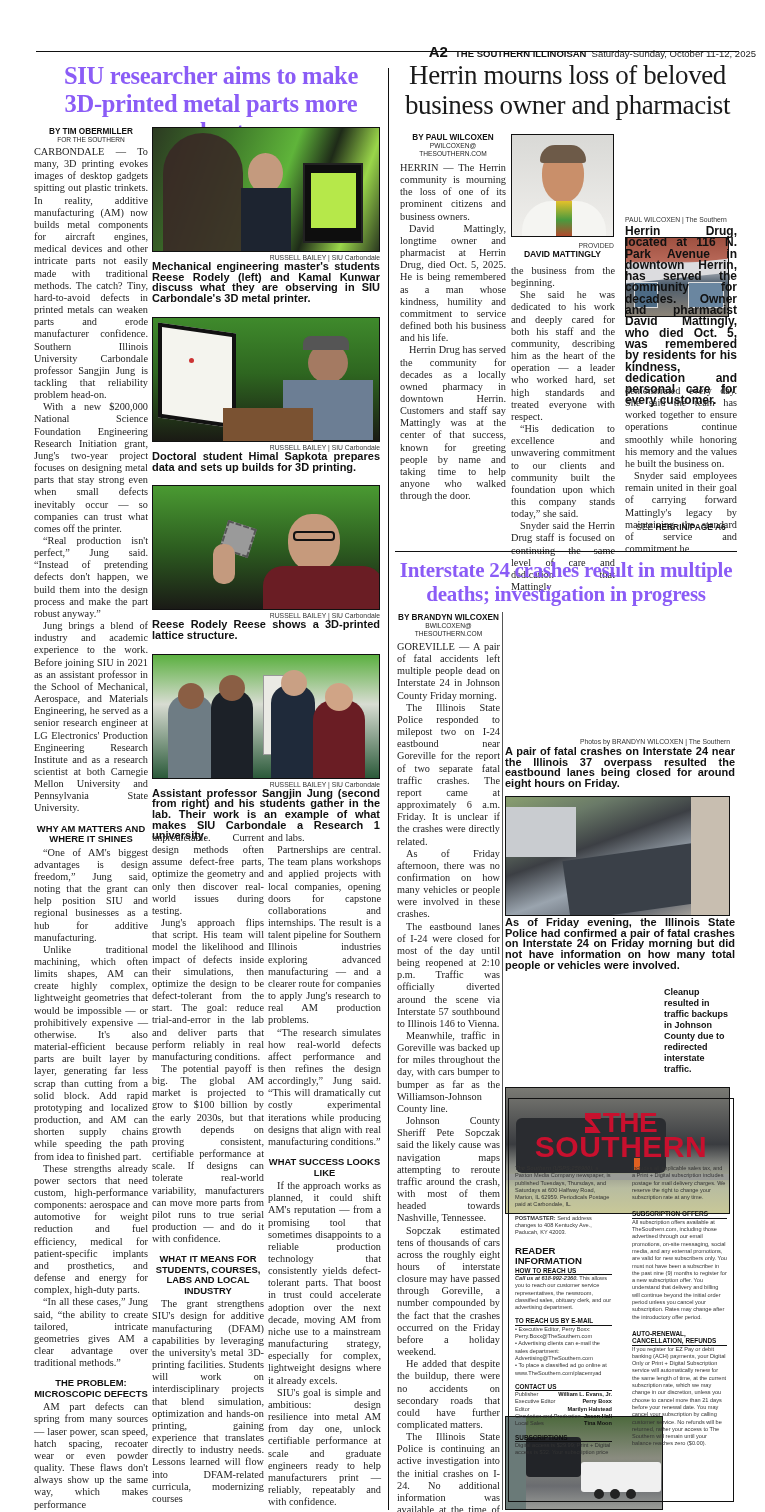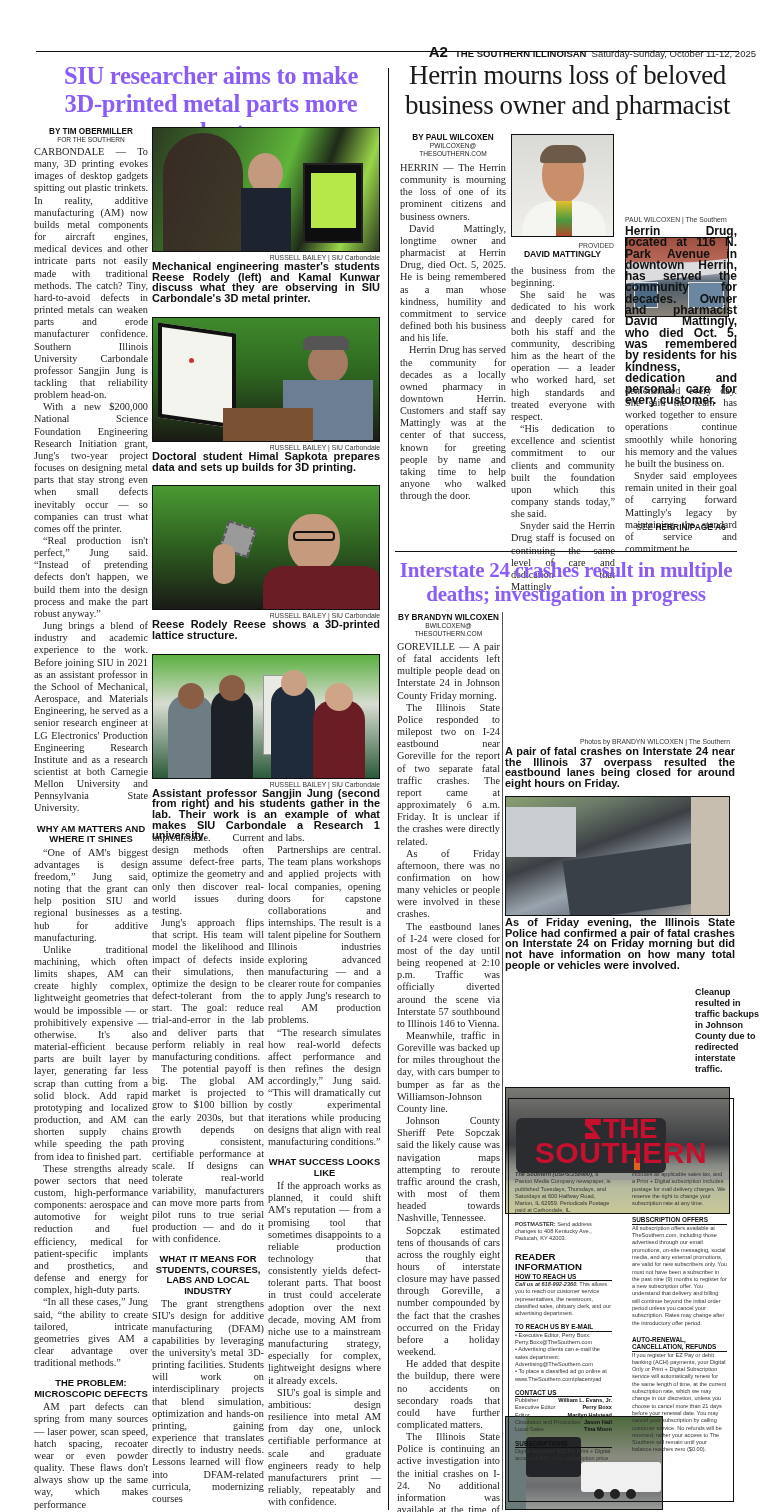--- a/index.html
+++ b/index.html
@@ -141,21 +141,21 @@
   <div class="abs" style="left:28px;top:10px;width:46px;height:18px;background:#6d5a48;border-radius:20px 20px 4px 4px"></div>
   <div class="abs" style="left:10px;top:66px;width:84px;height:40px;background:#f5f5f2;border-radius:30px 30px 0 0"></div>
   <div class="abs" style="left:44px;top:66px;width:16px;height:38px;background:linear-gradient(180deg,#e4c12a,#4a9a3e,#c43a2a)"></div>
 </div>
 <div class="abs credit" style="left:511px;top:240px;width:103px;">PROVIDED</div>
 <div class="abs caption" style="left:511px;top:249px;width:103px;text-align:center;font-size:8.6px;">DAVID MATTINGLY</div>
 
 <div class="abs body-text" style="left:511px;top:265px;width:104px;">
   <p class="first">the business from the beginning.</p>
   <p>She said he was dedicated to his work and deeply cared for both his staff and the community, describing him as the heart of the operation — a leader who worked hard, set high standards and treated everyone with respect.</p>
-  <p>“His dedication to excellence and scientist commitment to our clients and community built the foundation upon which this company stands today,” she said.</p>
+  <p>“His dedication to excellence and unwavering commitment to our clients and community built the foundation upon which this company stands today,” she said.</p>
   <p>Snyder said the Herrin Drug staff is focused on continuing the same level of care and dedication that Mattingly</p>
 </div>
 
 <div class="abs photo" style="left:625px;top:134px;width:104px;height:80px;background:linear-gradient(180deg,#9e5040 0%,#b86858 30%,#d8d8dc 32%,#4a5a6a 60%,#8c8478 100%);">
   <div class="abs" style="left:0;top:26px;width:104px;height:14px;background:#dcdcdf;transform:skewY(-6deg)"></div>
   <div class="abs" style="left:8px;top:44px;width:24px;height:26px;background:#4c6a84;border:1px solid #ddd"></div>
   <div class="abs" style="left:62px;top:44px;width:36px;height:26px;background:#6a86a0;border:1px solid #ddd"></div>
 </div>
 <div class="abs" style="left:625px;top:216px;width:112px;font-family:'Liberation Sans',sans-serif;font-size:6.8px;color:#333;">PAUL WILCOXEN | The Southern</div>
 <div class="abs caption" style="left:625px;top:226px;width:112px;font-size:12px;line-height:11.3px;">Herrin Drug, located at 116 N. Park Avenue in downtown Herrin, has served the community for decades. Owner and pharmacist David Mattingly, who died Oct. 5, was remembered by residents for his kindness, dedication and personal care for every customer.</div>
@@ -209,23 +209,23 @@
 <div class="abs caption" style="left:505px;top:917px;width:230px;">As of Friday evening, the Illinois State Police had confirmed a pair of fatal crashes on Interstate 24 on Friday morning but did not have information on how many total people or vehicles were involved.</div>
 
 <div class="abs photo" style="left:505px;top:986px;width:158px;height:94px;background:linear-gradient(180deg,#4e6a3e 0%,#8a8c80 45%,#6a6c70 75%,#9a9c98 100%);">
   <div class="abs" style="left:0;top:0;width:20px;height:94px;background:#6a7a78"></div>
   <div class="abs" style="left:20px;top:20px;width:55px;height:40px;background:#222428;border-radius:4px"></div>
   <div class="abs" style="left:75px;top:45px;width:80px;height:30px;background:#f0f0f0;border-radius:3px"></div>
   <div class="abs" style="left:88px;top:72px;width:10px;height:10px;background:#222;border-radius:50%"></div>
   <div class="abs" style="left:104px;top:72px;width:10px;height:10px;background:#222;border-radius:50%"></div>
   <div class="abs" style="left:120px;top:72px;width:10px;height:10px;background:#222;border-radius:50%"></div>
 </div>
-<div class="abs caption" style="left:695px;top:987px;width:66px;font-size:9px;line-height:11px;text-align:left;">Cleanup resulted in traffic backups in Johnson County due to redirected interstate traffic.</div>
-
-<div class="abs" style="left:508px;top:1098px;width:226px;height:404px;border:1px solid #111;padding:16px 6px 4px;">
+<div class="abs caption" style="left:664px;top:987px;width:66px;font-size:9px;line-height:11px;text-align:left;">Cleanup resulted in traffic backups in Johnson County due to redirected interstate traffic.</div>
+
+<div class="abs" style="left:508px;top:1098px;width:226px;height:404px;border:1px solid #111;padding:10px 6px 4px;">
   <div style="text-align:center;font-family:'Liberation Sans',sans-serif;font-weight:bold;color:#c8102e;line-height:24px;">
     <div style="font-size:28px;letter-spacing:-0.5px;margin-top:2px"><span style="display:inline-block;width:16px;height:20px;background:#c8102e;clip-path:polygon(0 0,100% 0,100% 30%,40% 30%,100% 100%,0 100%,0 70%,55% 70%,0 30%);vertical-align:-1px;margin-right:2px"></span><span>THE</span></div>
     <div style="font-size:30px;letter-spacing:0.5px">SOUTHERN</div>
   </div>
   <div style="display:flex;gap:20px;margin-top:6px;">
     <div class="info" style="width:104px;">
       <div><b><i>The Southern (USPS:258980),</i></b> <span>a Paxton Media Company newspaper, is published Tuesdays, Thursdays, and Saturdays at 600 Halfway Road, Marion, IL 62959. Periodicals Postage paid at Carbondale, IL.</span></div>
       <div style="margin-top:6px"><b>POSTMASTER:</b> <span>Send address changes to 408 Kentucky Ave., Paducah, KY 42003.</span></div>
       <div style="font-size:9.6px;font-weight:900;color:#111;margin-top:9px;line-height:10px">READER INFORMATION</div>
       <h4 style="margin-top:1px">HOW TO REACH US</h4>

